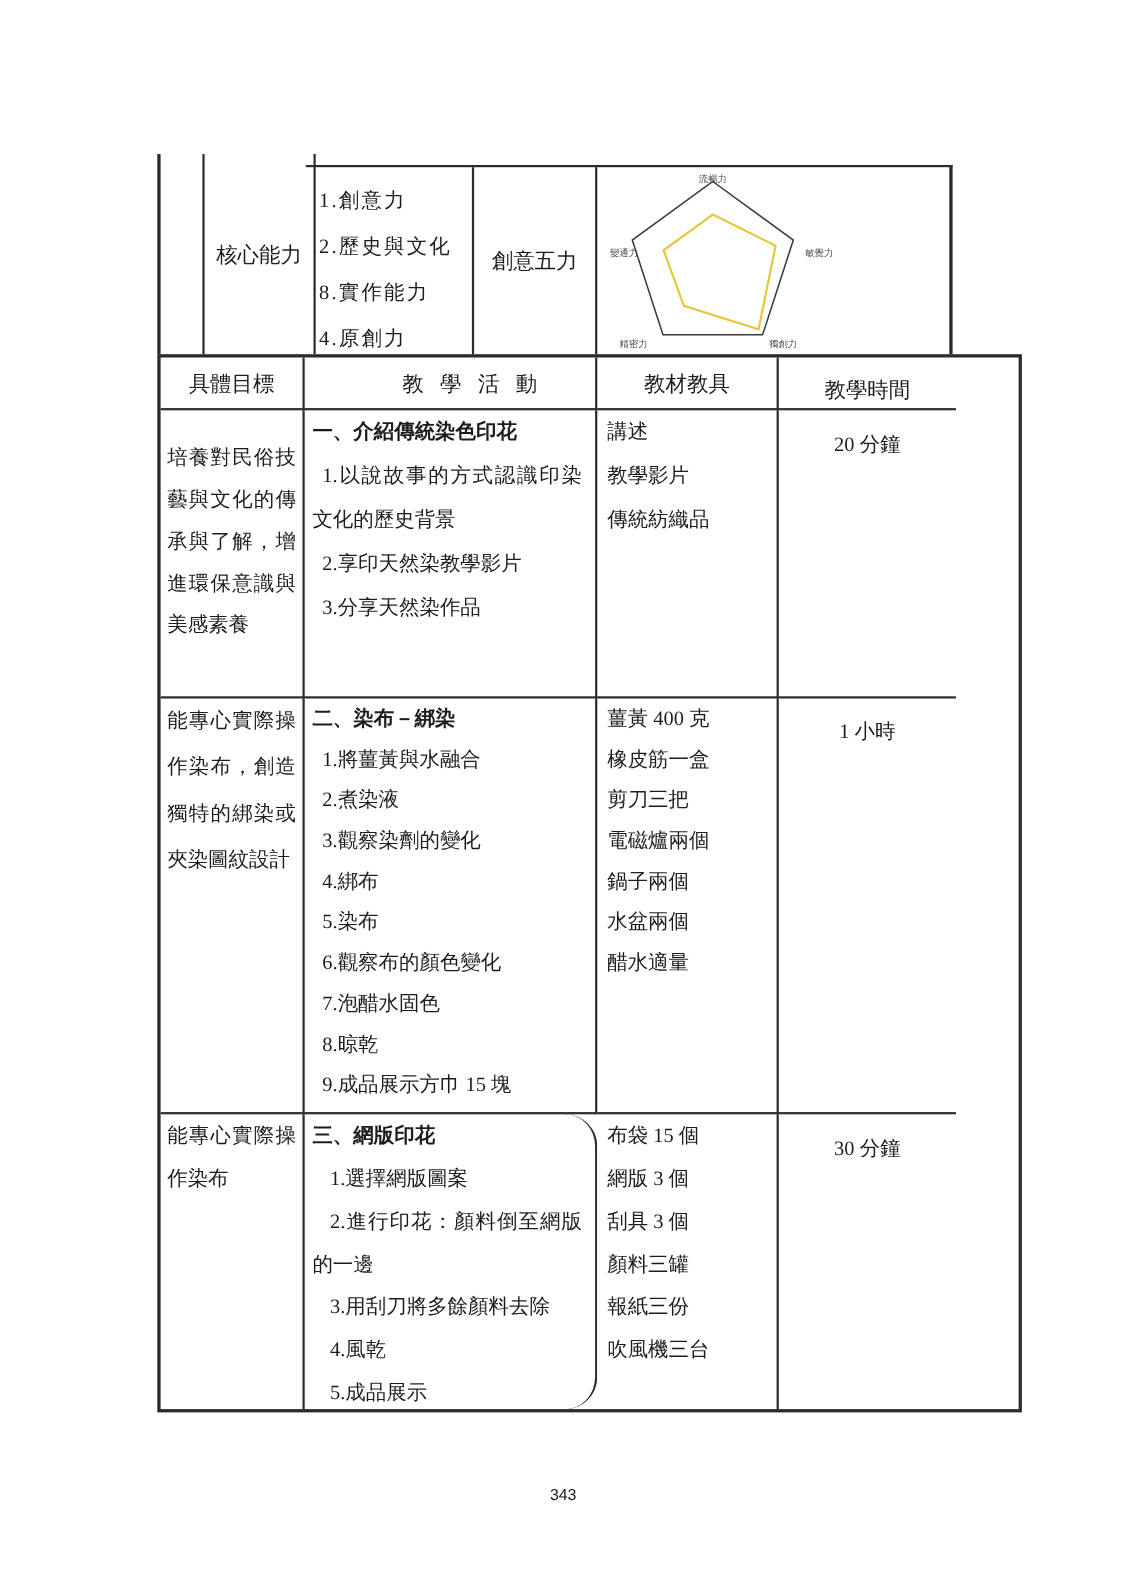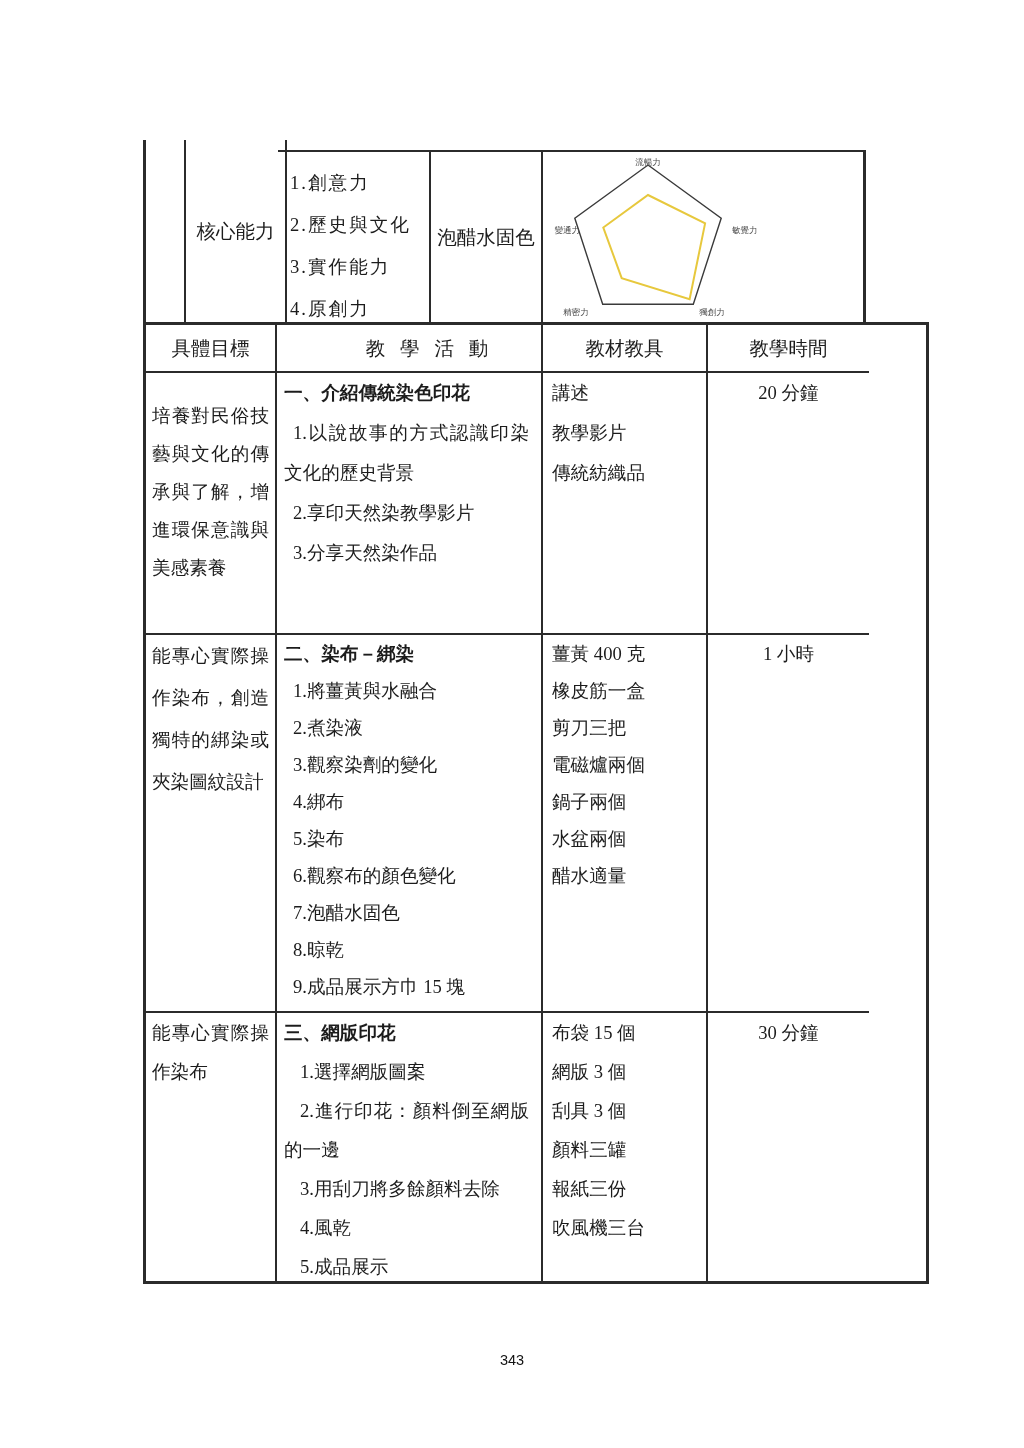--- a/index.html
+++ b/index.html
@@ -26,32 +26,32 @@
           display:flex;align-items:center;justify-content:center;font-size:19.5px;}
   .cell-e{flex:1;position:relative;overflow:hidden;text-align:right;}
   .cell-e svg{position:absolute;left:0;top:0;}
 
   
   .tbl{width:786px;box-sizing:border-box;border:3px solid var(--line);
        display:grid;grid-template-columns:131px 266px 165px 161px;
        grid-template-rows:48px 262px 378px 268px;}
   .cell{box-sizing:border-box;border-right:2px solid var(--line);border-bottom:2px solid var(--line);
         overflow:hidden;}
-  .lastcol{border-right:none;}
+  .lastcol{border-right:none;margin-top:12px;}
   .lastrow{border-bottom:none;}
   .hdr{display:flex;align-items:center;justify-content:center;font-size:19.5px;}
   .hdr-act{letter-spacing:5px;text-indent:5px;padding-left:36px;}
   .obj{font-size:18.6px;text-align:justify;padding:0 6px;}
   .obj-r1{padding-top:26px;line-height:38px;font-family:Liberation Mono, monospace;}
   .obj-r2{line-height:42px;}
   .obj-r3{line-height:39px;}
   .act{font-size:18.6px;padding:0 12px 0 7px;text-align:justify;}
   .act-r1{line-height:40px;}
   .act-r2{line-height:37px;}
-  .act-r3{line-height:39px;}
+  .act-r3{line-height:39px;border-radius:29px;}
   .act-heading{font-weight:bold;text-align:left;}
   .step{text-indent:9px;}
   .act-r3 .step{text-indent:16px;}
   .mat{font-size:18.6px;padding:0 14px 0 9px;}
   .mat-r1{line-height:40px;}
   .mat-r2{line-height:37px;}
   .mat-r3{line-height:39px;}
   .time{font-size:18.6px;text-align:center;}
   .time-r1{line-height:40px;}
   .time-r2{line-height:37px;}
@@ -65,24 +65,24 @@
 
 <div class="sheet">
 
   <div class="top-section">
     <div class="cell-a"></div>
     <div class="cell-b">核心能力</div>
     <div class="top-wrap">
       <div class="cell-c">
         <div>1.創意力</div>
         <div>2.歷史與文化</div>
-        <div>3.實作能力</div>
+        <div>8.實作能力</div>
         <div>4.原創力</div>
       </div>
-      <div class="cell-d">泡醋水固色</div>
+      <div class="cell-d">創意五力</div>
       <div class="cell-e">
         <svg width="320" height="170" viewBox="0 0 320 170">
             <polygon points="105.0,13.0 178.2,66.2 150.3,152.3 59.7,152.3 31.8,66.2" fill="none" stroke="#3a3a3a" stroke-width="1.4" stroke-linejoin="miter"></polygon>
             <polygon points="105.0,43.0 162.1,71.4 146.6,147.3 78.7,126.1 60.3,75.5" fill="none" stroke="#e7c83d" stroke-width="2" stroke-linejoin="miter"></polygon>
             <text x="105" y="13" text-anchor="middle" font-size="8.5" fill="#4a4a4a" font-family="&quot;Liberation Sans&quot;,&quot;DejaVu Sans&quot;,sans-serif">流暢力</text>
             <text x="189" y="81" text-anchor="start" font-size="8.5" fill="#4a4a4a" font-family="&quot;Liberation Sans&quot;,&quot;DejaVu Sans&quot;,sans-serif">敏覺力</text>
             <text x="169" y="163" text-anchor="middle" font-size="8.5" fill="#4a4a4a" font-family="&quot;Liberation Sans&quot;,&quot;DejaVu Sans&quot;,sans-serif">獨創力</text>
             <text x="33" y="163" text-anchor="middle" font-size="8.5" fill="#4a4a4a" font-family="&quot;Liberation Sans&quot;,&quot;DejaVu Sans&quot;,sans-serif">精密力</text>
             <text x="37" y="81" text-anchor="end" font-size="8.5" fill="#4a4a4a" font-family="&quot;Liberation Sans&quot;,&quot;DejaVu Sans&quot;,sans-serif">變通力</text>
           </svg>

